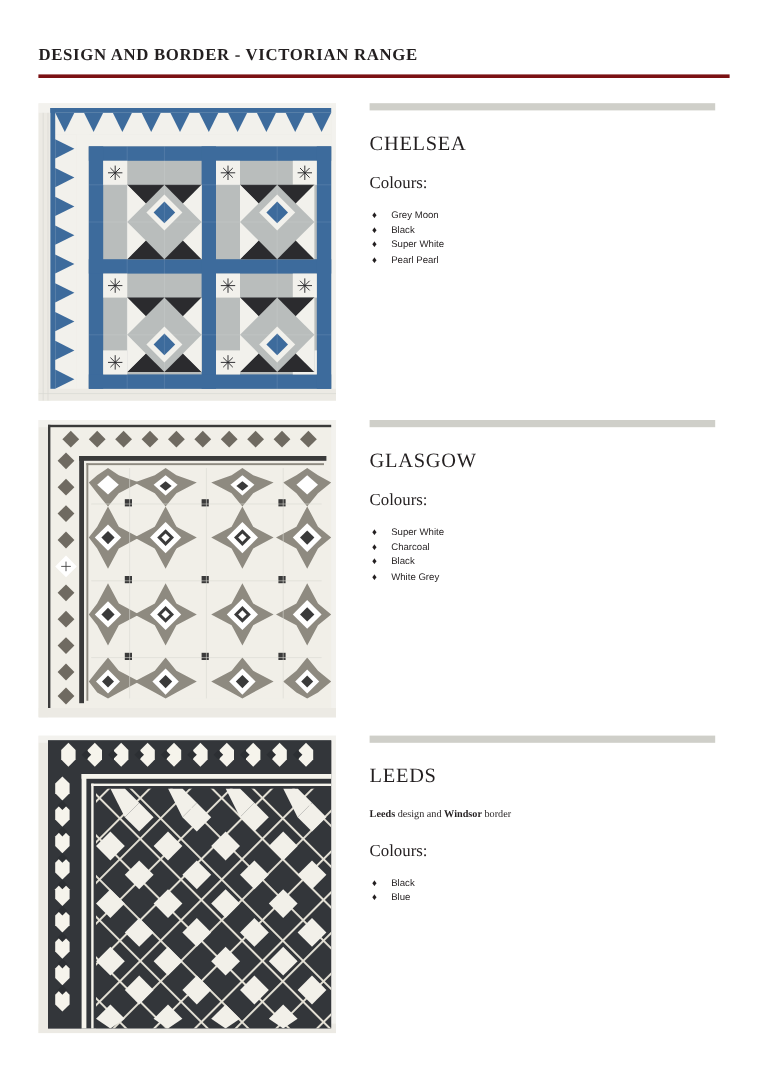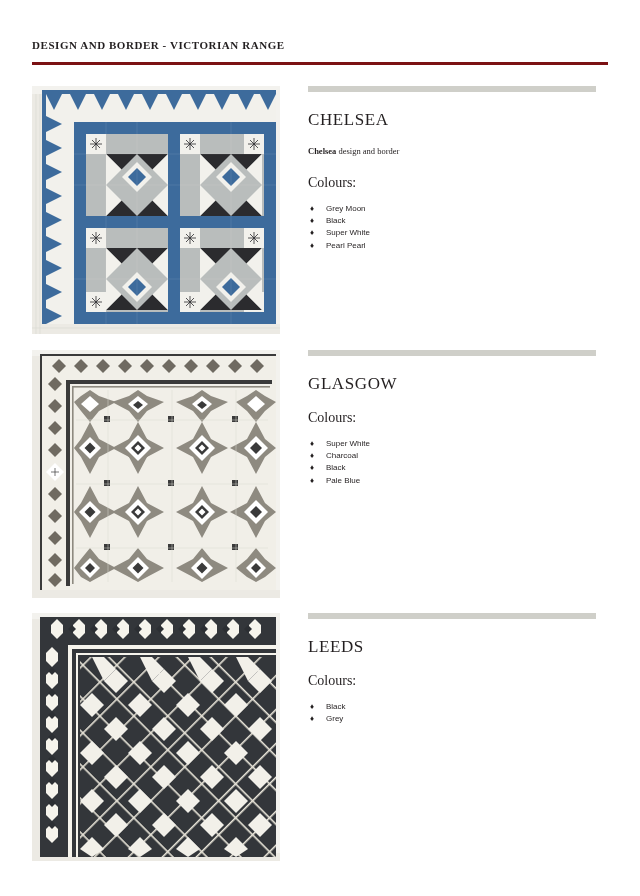--- a/index.html
+++ b/index.html
@@ -21,21 +21,21 @@
     position: absolute;
     left: 0; top: 0;
     width: 640px;
     height: 66px;
   }
   .header-title {
     position: absolute;
     left: 32px;
     top: 39px;
     font-family: "Liberation Serif", serif;
-    font-size: 11px;
+    font-size: 14px;
     letter-spacing: 0.55px;
     font-weight: bold;
     color: #231f20;
     white-space: nowrap;
   }
   .header-rule {
     position: absolute;
     left: 32px;
     top: 62px;
     width: 576px;
@@ -326,21 +326,20 @@
         <line x1="42" y1="68" x2="244" y2="68"></line>
         <line x1="42" y1="99" x2="244" y2="99"></line>
         <line x1="42" y1="193" x2="244" y2="193"></line>
       </g>
     </svg>
   </div>
 
   <div class="text-col">
     <div class="accent-bar"></div>
     <h2 class="design-name">CHELSEA</h2>
-    <p class="design-sub"><b>Chelsea</b><span> design and border</span></p>
     <p class="colours-label">Colours:</p>
     <ul class="colour-list">
       <li><span class="bullet">♦</span><span>Grey Moon</span></li>
       <li><span class="bullet">♦</span><span>Black</span></li>
       <li><span class="bullet">♦</span><span>Super White</span></li>
       <li><span class="bullet">♦</span><span>Pearl Pearl</span></li>
     </ul>
   </div>
 </div>
 
@@ -508,21 +507,21 @@
   </div>
 
   <div class="text-col">
     <div class="accent-bar"></div>
     <h2 class="design-name">GLASGOW</h2>
     <p class="colours-label">Colours:</p>
     <ul class="colour-list">
       <li><span class="bullet">♦</span><span>Super White</span></li>
       <li><span class="bullet">♦</span><span>Charcoal</span></li>
       <li><span class="bullet">♦</span><span>Black</span></li>
-      <li><span class="bullet">♦</span><span>Pale Blue</span></li>
+      <li><span class="bullet">♦</span><span>White Grey</span></li>
     </ul>
   </div>
 </div>
 
 <div class="section sec3">
   <div class="tile-panel">
     <svg class="tile-canvas" viewBox="0 0 248 248">
       <rect x="0" y="0" width="248" height="248" fill="#f3f2ee"></rect>
       <rect x="0" y="6" width="8" height="242" fill="#eceae4"></rect>
       <rect x="0" y="240" width="248" height="8" fill="#eceae4"></rect>
@@ -637,19 +636,20 @@
           <polygon points="204,44 216,44 228,56 216,68"></polygon>
           <polygon points="60,44 72,44 84,56 72,68"></polygon>
         </g>
       </g>
     </svg>
   </div>
 
   <div class="text-col">
     <div class="accent-bar"></div>
     <h2 class="design-name">LEEDS</h2>
+    <p class="design-sub"><b>Leeds</b><span> design and </span><b>Windsor</b><span> border</span></p>
     <p class="colours-label">Colours:</p>
     <ul class="colour-list">
       <li><span class="bullet">♦</span><span>Black</span></li>
-      <li><span class="bullet">♦</span><span>Grey</span></li>
+      <li><span class="bullet">♦</span><span>Blue</span></li>
     </ul>
   </div>
 </div>
 
 </body></html>

